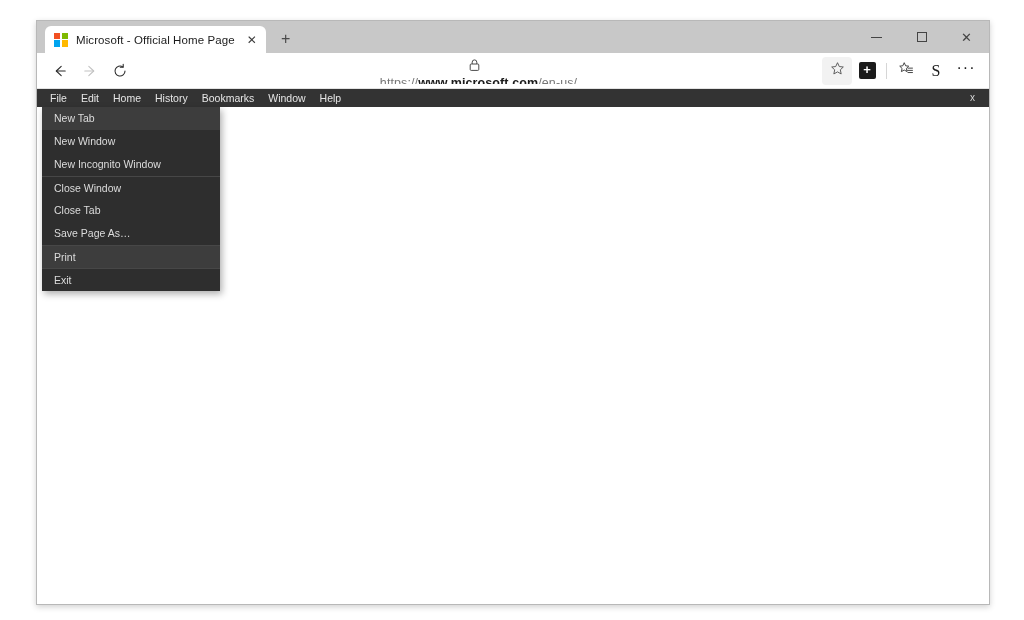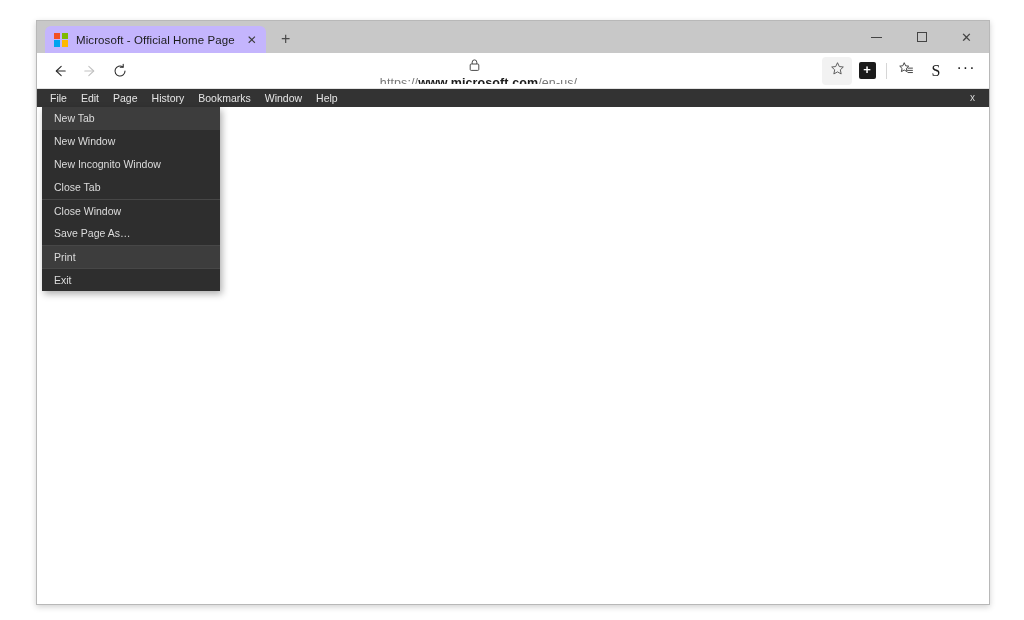--- a/index.html
+++ b/index.html
@@ -33,21 +33,21 @@
   #tab-strip {
     position: relative;
     height: 32px;
     background: #c8c8c8;
     display: flex;
     align-items: flex-end;
   }
   .tab {
     margin-left: 8px;
     height: 27px;
-    background: #c4b5fd;
+    background: #ffffff;
     border-radius: 6px 6px 0 0;
     display: flex;
     align-items: center;
     padding: 0 6px 0 9px;
     min-width: 0;
   }
   .tab-favicon {
     width: 14px;
     height: 14px;
     flex: 0 0 14px;
@@ -373,34 +373,34 @@
     </div>
 
     <div class="tool-btn" id="profile-button">S</div>
 
     <div class="tool-btn" id="settings-button">···</div>
   </div>
 
   <div id="menu-bar">
     <div class="menu-bar-item">File</div>
     <div class="menu-bar-item">Edit</div>
-    <div class="menu-bar-item">Page</div>
+    <div class="menu-bar-item">Home</div>
     <div class="menu-bar-item">History</div>
     <div class="menu-bar-item">Bookmarks</div>
     <div class="menu-bar-item">Window</div>
     <div class="menu-bar-item">Help</div>
     <div id="menu-bar-close">x</div>
   </div>
 
   <div id="page-content"></div>
 
   <div id="file-menu-dropdown">
     <div class="menu-item highlighted">New Tab</div>
     <div class="menu-item">New Window</div>
     <div class="menu-item">New Incognito Window</div>
+    <div class="menu-item group-start">Close Window</div>
     <div class="menu-item">Close Tab</div>
-    <div class="menu-item group-start">Close Window</div>
     <div class="menu-item">Save Page As…</div>
     <div class="menu-item highlighted group-start">Print</div>
     <div class="menu-item group-start">Exit</div>
   </div>
 
 </div>
 
 </body></html>

